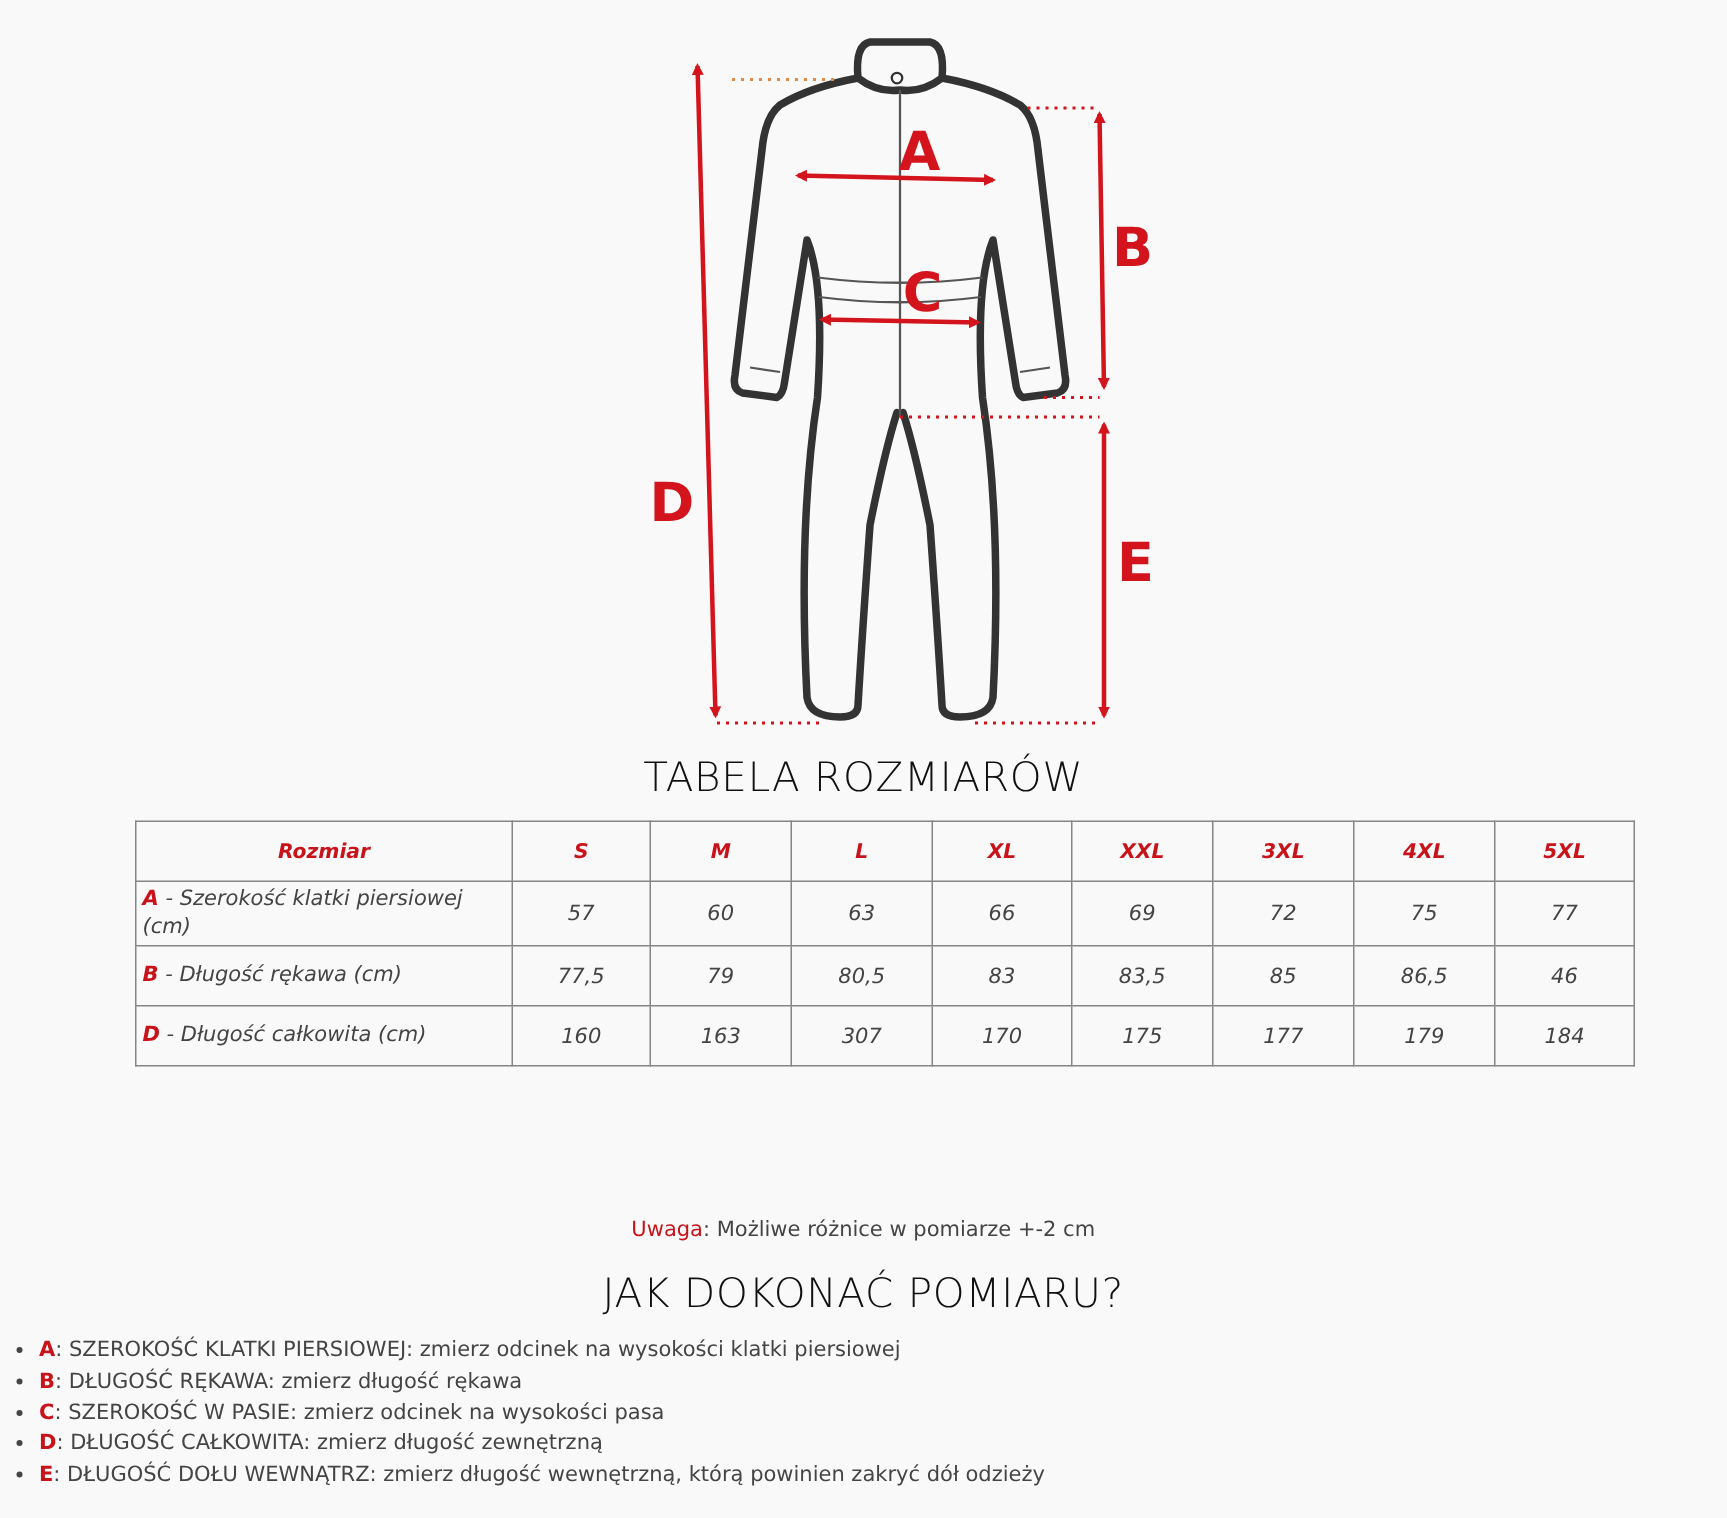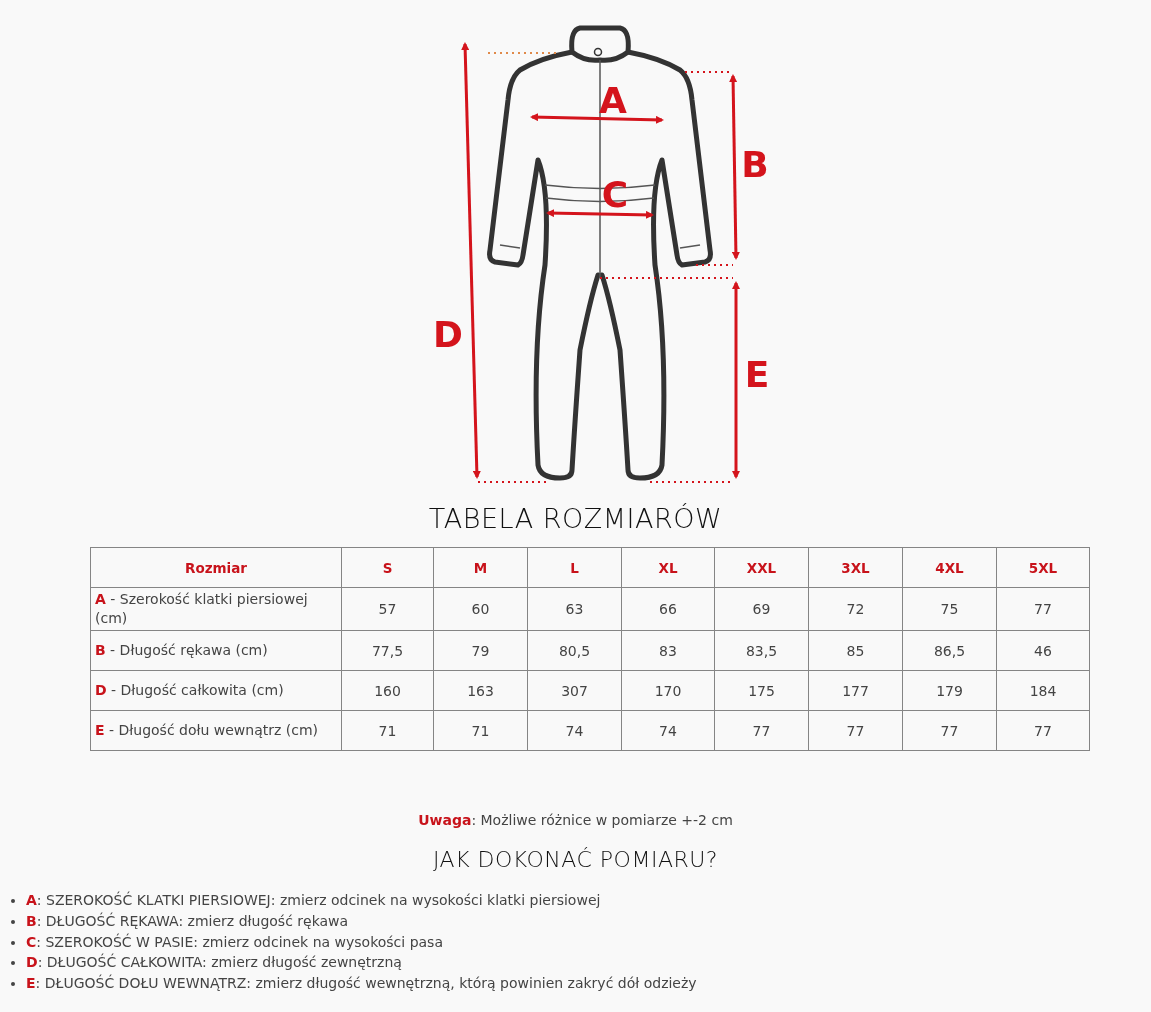--- a/index.html
+++ b/index.html
@@ -6,32 +6,32 @@
   body {
     width: 1151px; height: 1012px; background: #f9f9f9;
     font-family: "DejaVu Sans", sans-serif; color: #333; position: relative; overflow: hidden;
   }
   .figure { position: absolute; left: 420px; top: 20px; width: 360px; height: 480px; }
   .title {
     position: absolute; left: 0; width: 1151px; text-align: center;
     font-family: "DejaVu Sans", sans-serif; font-weight: 300; color: #111; letter-spacing: 0.5px;
   }
   .t1 { top: 503px; font-size: 27px; }
-  .t2 { top: 847px; font-size: 22px; }
+  .t2 { top: 847px; font-size: 27px; }
   table.sizes {
     position: absolute; left: 90px; top: 547px; border-collapse: collapse;
-    font-size: 14px; color: #444;
+    font-size: 14px; color: #444; font-style: italic;
   }
   table.sizes td, table.sizes th { border: 1px solid #858585; text-align: center; padding: 0; }
   table.sizes th { color: #c8131b; font-weight: bold; font-size: 13.5px; height: 39px; }
   table.sizes td { height: 39px; }
   table.sizes td.label { text-align: left; padding-left: 4px; line-height: 19px; }
   .red { color: #c8131b; font-weight: bold; }
   .note { position: absolute; top: 812px; left: 0; width: 1151px; text-align: center; font-size: 14px; color: #444; }
-  .note .red { font-weight: bold; }
+  .note .red { font-weight: normal; }
   ul.howto { position: absolute; left: 4px; top: 890px; margin: 0; padding-left: 22px; font-size: 14px; color: #444; line-height: 20.8px; }
   ul.howto li { margin: 0; }
   ul.howto .red { font-weight: bold; }
 </style>
 </head>
 <body>
 
 <div class="figure">
   <svg width="360" height="480" viewBox="0 0 360 480">
     <defs>
@@ -134,31 +134,20 @@
     <td class="label"><span class="red">D</span><span> - Długość całkowita (cm)</span></td>
     <td>160</td>
     <td>163</td>
     <td>307</td>
     <td>170</td>
     <td>175</td>
     <td>177</td>
     <td>179</td>
     <td>184</td>
   </tr>
-  <tr>
-    <td class="label"><span class="red">E</span><span> - Długość dołu wewnątrz (cm)</span></td>
-    <td>71</td>
-    <td>71</td>
-    <td>74</td>
-    <td>74</td>
-    <td>77</td>
-    <td>77</td>
-    <td>77</td>
-    <td>77</td>
-  </tr>
 </tbody>
   </table>
 
 <div class="note">
   <span class="red">Uwaga</span><span>: Możliwe różnice w pomiarze +-2 cm</span>
 </div>
 
 <div class="title t2">JAK DOKONAĆ POMIARU?</div>
 
 <ul class="howto">

